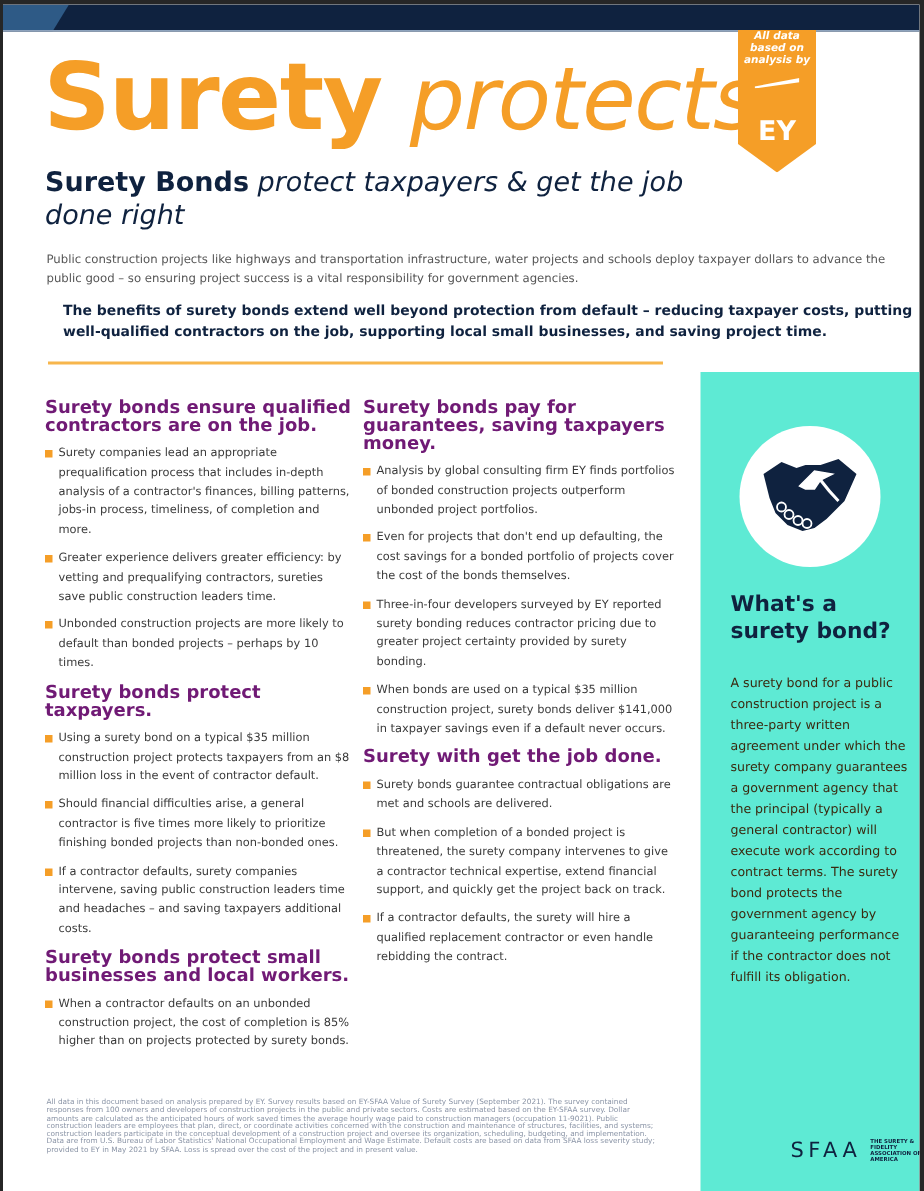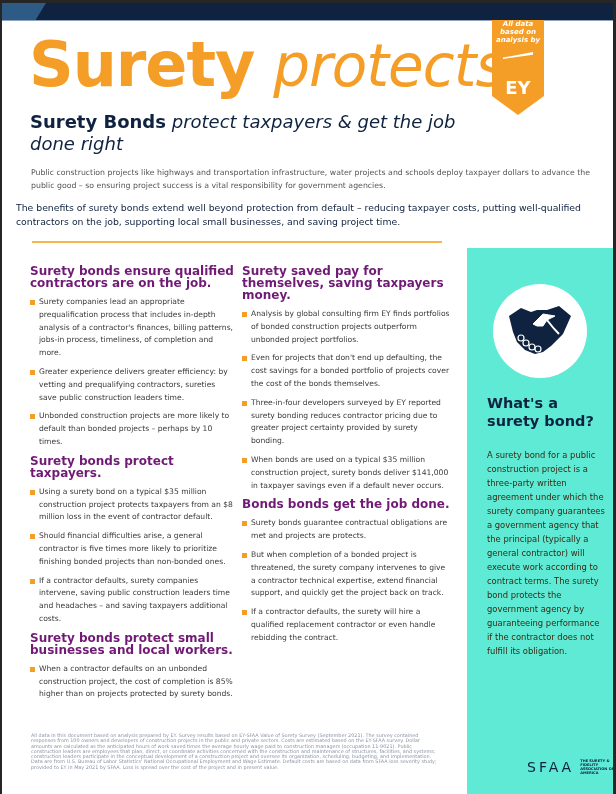--- a/index.html
+++ b/index.html
@@ -12,21 +12,21 @@
   .title b{font-family:"DejaVu Sans",sans-serif;font-weight:bold;}
   .title i{font-weight:normal;font-style:oblique;font-family:"DejaVu Sans",sans-serif;font-size:58px;}
   .badge{position:absolute;left:490px;top:17px;width:52px;height:95px;background:#f59e27;clip-path:polygon(0 0,100% 0,100% 80%,50% 100%,0 80%);color:#fff;text-align:center;}
   .badge .t{font-size:7px;font-style:italic;font-weight:bold;line-height:8px;}
   .badge .slash{width:30px;height:7px;margin:8px auto 0;background:#fff;clip-path:polygon(0 80%,100% 0,100% 40%,0 100%);}
   .badge .ey{font-size:18px;font-weight:bold;line-height:18px;margin-top:20px;}
   .subtitle{position:absolute;left:28px;top:108px;font-size:18px;line-height:22px;color:#0f223f;width:440px;}
   .subtitle b{font-weight:bold;}
   .subtitle i{font-style:oblique;}
   .intro{position:absolute;left:29px;top:163px;width:560px;font-size:7.8px;line-height:13px;color:#555;}
-  .lead{position:absolute;left:14px;top:198px;width:570px;font-size:9.3px;line-height:14px;color:#0f223f;font-weight:normal;}
+  .lead{position:absolute;left:40px;top:198px;width:570px;font-size:9.3px;line-height:14px;color:#0f223f;font-weight:bold;}
   .rule{position:absolute;left:30px;top:238px;width:410px;height:2px;background:#f7b64c;}
   .col{position:absolute;top:262px;color:#333;}
   .col1{left:28px;width:205px;}
   .col2{left:240px;width:210px;}
   .col h3{margin:0 0 7px 0;font-size:12px;line-height:12px;color:#701a75;font-weight:bold;}
   .col ul{list-style:none;margin:0 0 6px 0;padding:0;}
   .col li{position:relative;padding-left:9px;font-size:7.6px;line-height:12.8px;margin-bottom:6px;color:#3a3a3a;}
   .col li .sq{position:absolute;left:0;top:4px;width:5px;height:5px;background:#f59e27;}
   .sidebar{position:absolute;left:465px;top:245px;width:146px;height:546px;background:#5eead4;}
   .circle{position:absolute;left:26px;top:36px;width:94px;height:94px;border-radius:50%;background:#fff;}
@@ -79,30 +79,30 @@
         <li><span class="sq"></span><span>Using a surety bond on a typical $35 million construction project protects taxpayers from an $8 million loss in the event of contractor default.</span></li>
         <li><span class="sq"></span><span>Should financial difficulties arise, a general contractor is five times more likely to prioritize finishing bonded projects than non-bonded ones.</span></li>
         <li><span class="sq"></span><span>If a contractor defaults, surety companies intervene, saving public construction leaders time and headaches – and saving taxpayers additional costs.</span></li>
       </ul>
       <h3>Surety bonds protect small businesses and local workers.</h3>
       <ul>
         <li><span class="sq"></span><span>When a contractor defaults on an unbonded construction project, the cost of completion is 85% higher than on projects protected by surety bonds.</span></li>
       </ul>
     </div>
   <div class="col col2" id="col-right">
-      <h3>Surety saved pay for themselves, saving taxpayers money.</h3>
+      <h3>Surety bonds pay for guarantees, saving taxpayers money.</h3>
       <ul>
         <li><span class="sq"></span><span>Analysis by global consulting firm EY finds portfolios of bonded construction projects outperform unbonded project portfolios.</span></li>
         <li><span class="sq"></span><span>Even for projects that don't end up defaulting, the cost savings for a bonded portfolio of projects cover the cost of the bonds themselves.</span></li>
         <li><span class="sq"></span><span>Three-in-four developers surveyed by EY reported surety bonding reduces contractor pricing due to greater project certainty provided by surety bonding.</span></li>
         <li><span class="sq"></span><span>When bonds are used on a typical $35 million construction project, surety bonds deliver $141,000 in taxpayer savings even if a default never occurs.</span></li>
       </ul>
-      <h3>Bonds bonds get the job done.</h3>
+      <h3>Surety with get the job done.</h3>
       <ul>
-        <li><span class="sq"></span><span>Surety bonds guarantee contractual obligations are met and projects are protects.</span></li>
+        <li><span class="sq"></span><span>Surety bonds guarantee contractual obligations are met and schools are delivered.</span></li>
         <li><span class="sq"></span><span>But when completion of a bonded project is threatened, the surety company intervenes to give a contractor technical expertise, extend financial support, and quickly get the project back on track.</span></li>
         <li><span class="sq"></span><span>If a contractor defaults, the surety will hire a qualified replacement contractor or even handle rebidding the contract.</span></li>
       </ul>
     </div>
 
   <div class="sidebar">
     <div class="circle">
       <svg width="66" height="52" viewBox="0 0 66 52">
         <path d="M2 12 L14 4 L24 8 L30 6 L40 6 L52 2 L64 12 L56 30 L44 42 L36 48 L28 50 L18 46 L10 38 L6 28 Z" fill="#0f223f"></path>
         <path d="M26 20 L36 10 L48 12 L40 16 L36 22 L30 22 Z" fill="#fff" stroke="#fff" stroke-width="1"></path>

